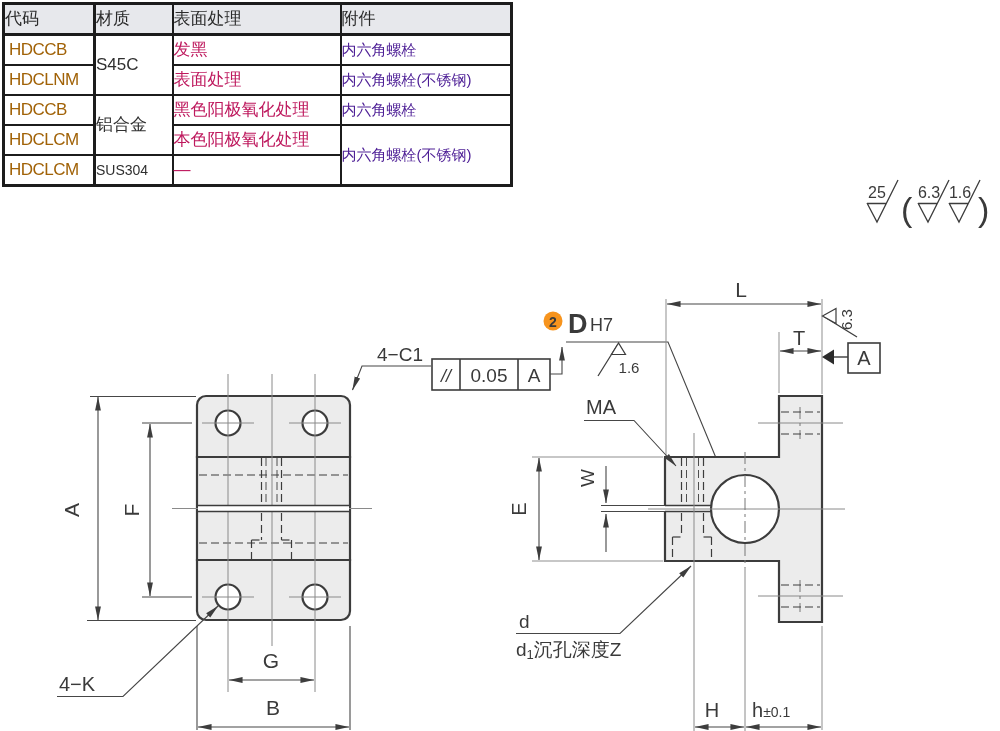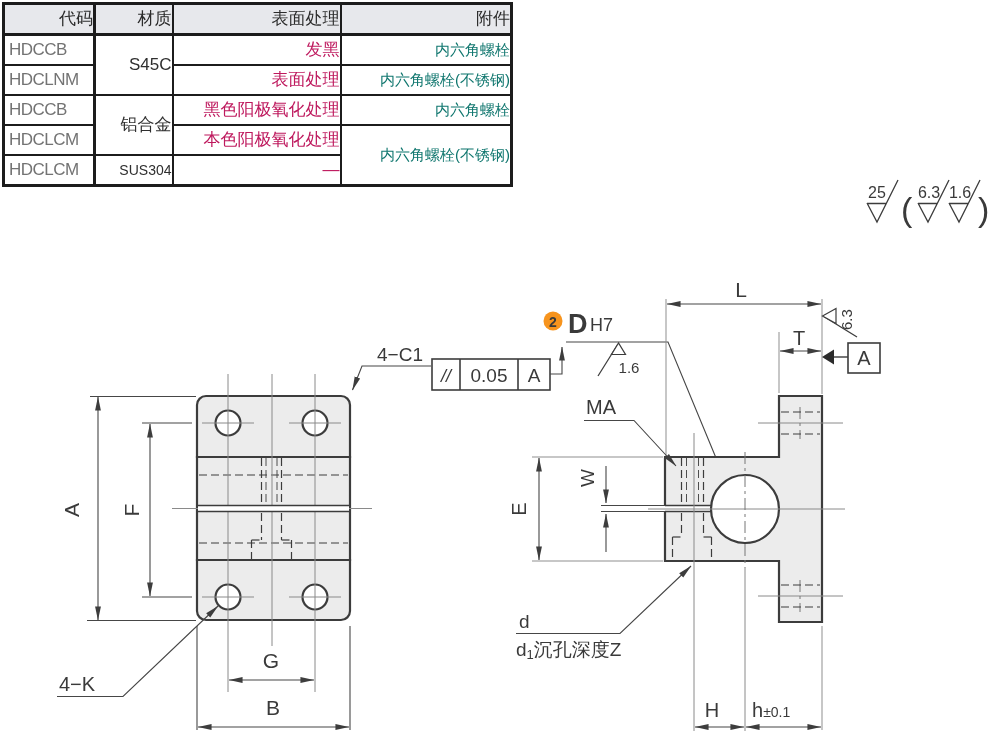--- a/index.html
+++ b/index.html
@@ -2,29 +2,29 @@
 <html><head>
 <meta charset="utf-8">
 <style>
   html,body{margin:0;padding:0;background:#fff;}
   #page{position:relative;width:1000px;height:731px;background:#ffffff;overflow:hidden;
         font-family:"Liberation Sans", sans-serif;color:#333;}
   
   #spec-table{position:absolute;left:2px;top:2px;border-collapse:collapse;table-layout:fixed;
               border:3px solid #1c1c1c;background:#fff;}
   #spec-table td,#spec-table th{border:2px solid #1c1c1c;padding:0;height:28px;
-              text-align:right;vertical-align:middle;line-height:1.05;font-weight:normal;}
+              text-align:left;vertical-align:middle;line-height:1.05;font-weight:normal;}
   #spec-table thead th{background:#e7e8ec;font-size:17px;color:#2b2b2b;border-bottom:3px solid #1c1c1c;}
-  .code-cell{color:#737373;font-weight:bold;font-size:17px;text-align:left !important;padding-left:4px !important;
+  .code-cell{color:#a16207;font-weight:bold;font-size:17px;text-align:left !important;padding-left:4px !important;
              border-right:3px solid #1c1c1c !important;letter-spacing:-0.5px;}
   th.col-code{border-right:3px solid #1c1c1c !important;}
   .mat-cell{font-size:17px;color:#2f2f2f;border-radius:6px;}
   .mat-small{font-size:14px;margin-left:16px;}
   .surf-cell{font-size:17px;color:#be185d;}
-  .acc-cell{font-size:15px;color:#0f766e;}
+  .acc-cell{font-size:15px;color:#4c1d95;}
   
   #drawing{position:absolute;left:0;top:0;width:1000px;height:731px;}
   svg text{font-family:"Liberation Sans", sans-serif;fill:#3a3a3a;}
   .outline{stroke:#3c3c3c;stroke-width:2.2;fill:none;stroke-linecap:square;}
   .thinline{stroke:#3c3c3c;stroke-width:1.4;fill:none;}
   .hidden-l{stroke:#3c3c3c;stroke-width:1.2;fill:none;stroke-dasharray:8 4;}
   .hidden-t{stroke:#3c3c3c;stroke-width:0.9;fill:none;stroke-dasharray:8 4;}
   .center-l{stroke:#8a8a8a;stroke-width:1;fill:none;}
   .center-d{stroke:#777;stroke-width:1;fill:none;stroke-dasharray:12 4 3 4;}
   .dim{stroke:#464646;stroke-width:1.1;fill:none;}

